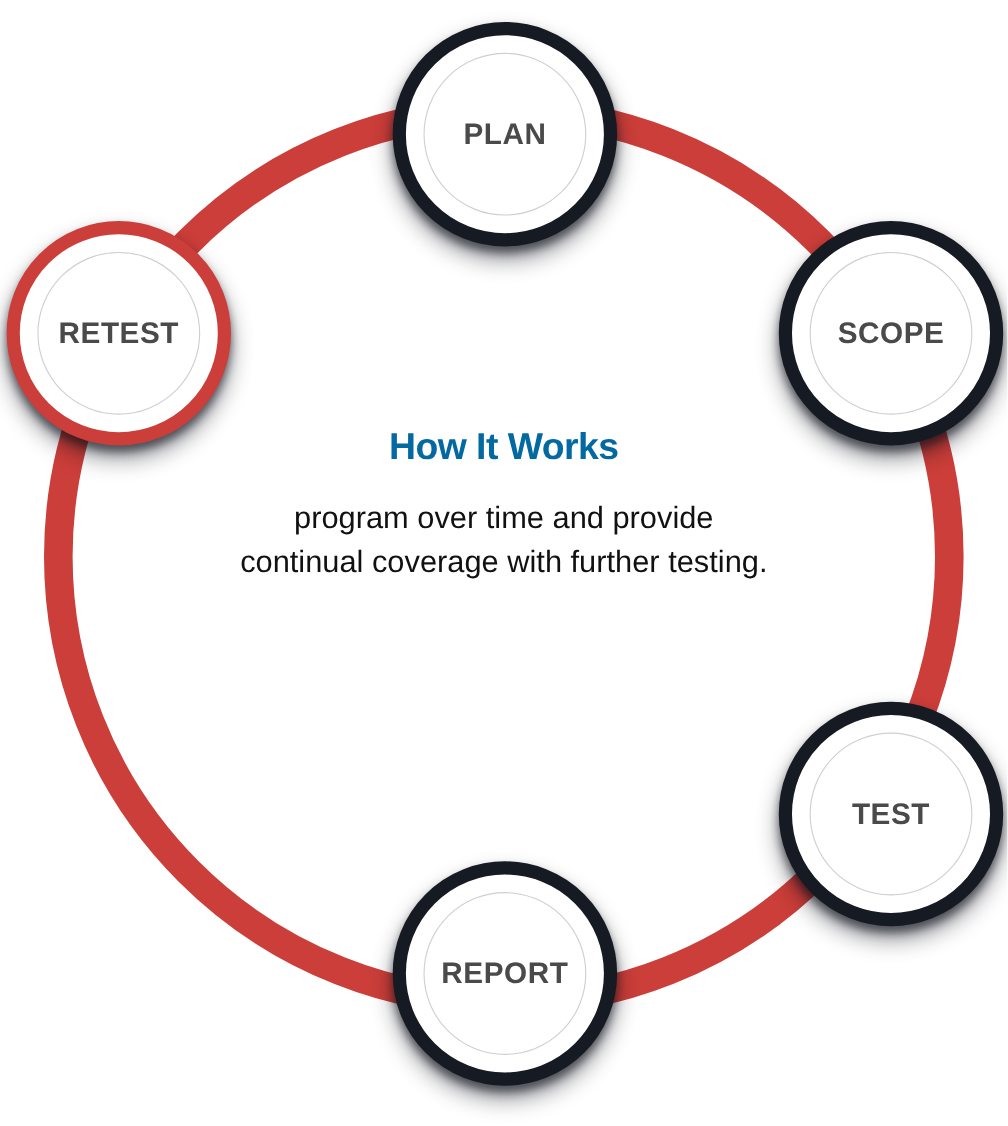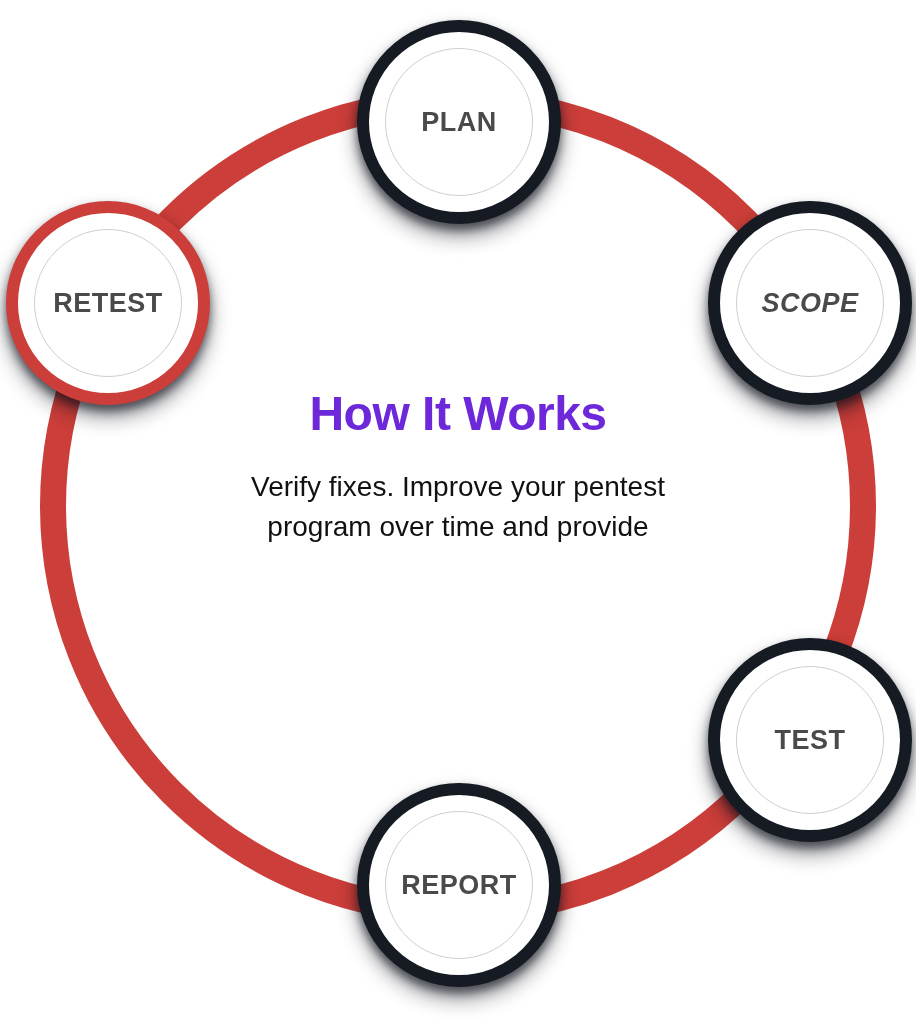--- a/index.html
+++ b/index.html
@@ -52,39 +52,39 @@
   .node-label {
     position: relative;
     font-size: 27px;
     font-weight: bold;
     letter-spacing: 0.5px;
     color: #4a4a4a;
     white-space: nowrap;
   }
   
   .node--plan    { left: 357px; top: -1px; margin-top: 21px;  }
-  .node--scope   { left: 708px; top: 201px; font-style: italic; }
+  .node--scope   { left: 708px; top: 201px; }
   .node--test    { left: 708px; top: 638px; }
   .node--report  { left: 357px; top: 783px; }
   .node--youfix  { left: 6px;   top: 607px; }
   .node--retest  { left: 6px;   top: 201px; }
 
   .center-text {
     position: absolute;
     left: 158px;
     top: 388px;
     width: 600px;
     text-align: center;
   }
   .center-title {
     margin: 0 0 26px 0;
-    font-size: 48px;
+    font-size: 34px;
     line-height: 1.1;
     font-weight: bold;
-    color: #6d28d9;
+    color: #0369a1;
     letter-spacing: -0.5px;
   }
   .center-desc {
     font-size: 28px;
     line-height: 40px;
     color: #111111;
   }
 </style>
 </head>
 <body>
@@ -117,18 +117,18 @@
 
 
   <div class="node node--retest node--highlight">
     <span class="node-inner-ring"></span>
     <span class="node-label">RETEST</span>
   </div>
 
   <div class="center-text">
     <h2 class="center-title">How It Works</h2>
     <div class="center-desc">
-      <div>Verify fixes. Improve your pentest</div>
       <div>program over time and provide</div>
+      <div>continual coverage with further testing.</div>
     </div>
   </div>
 
 </div>
 
 </body></html>

